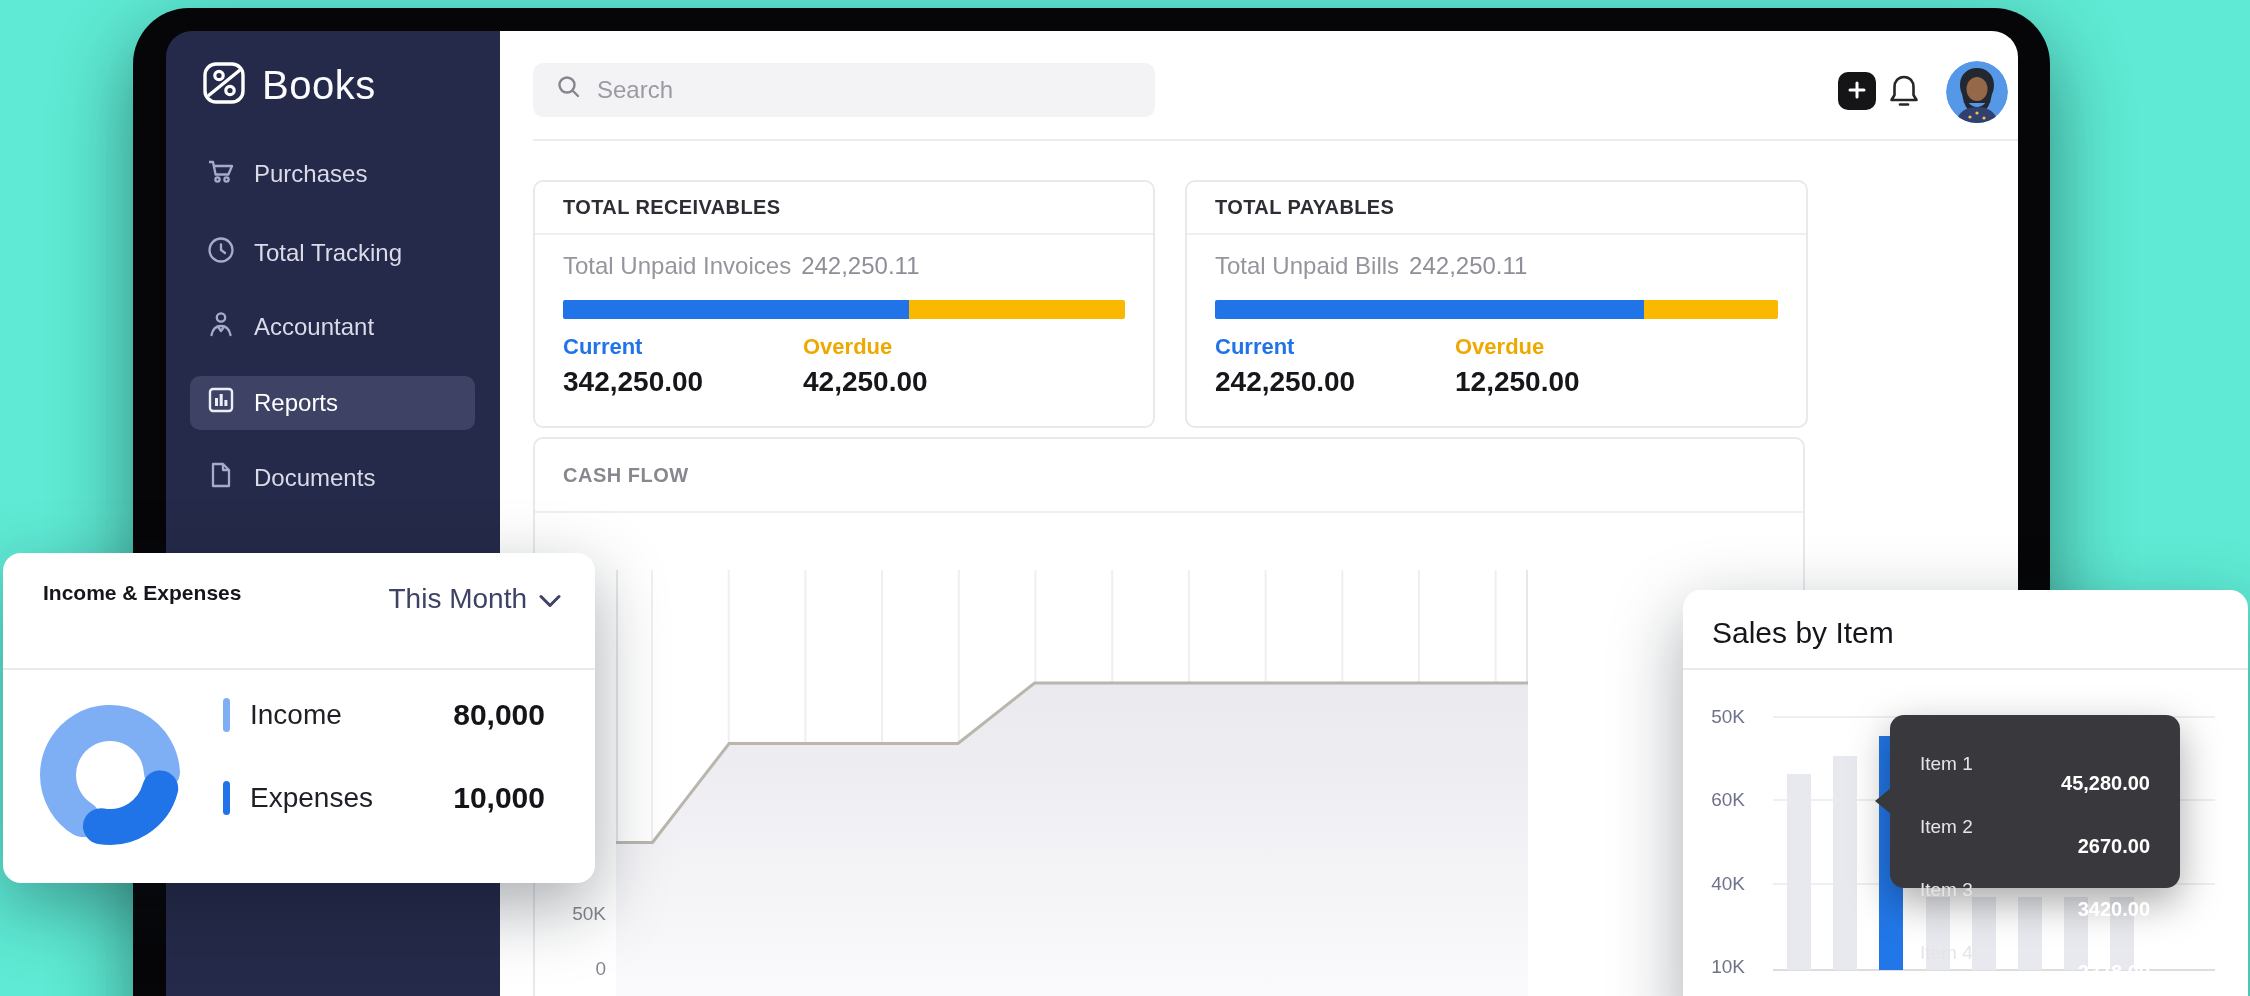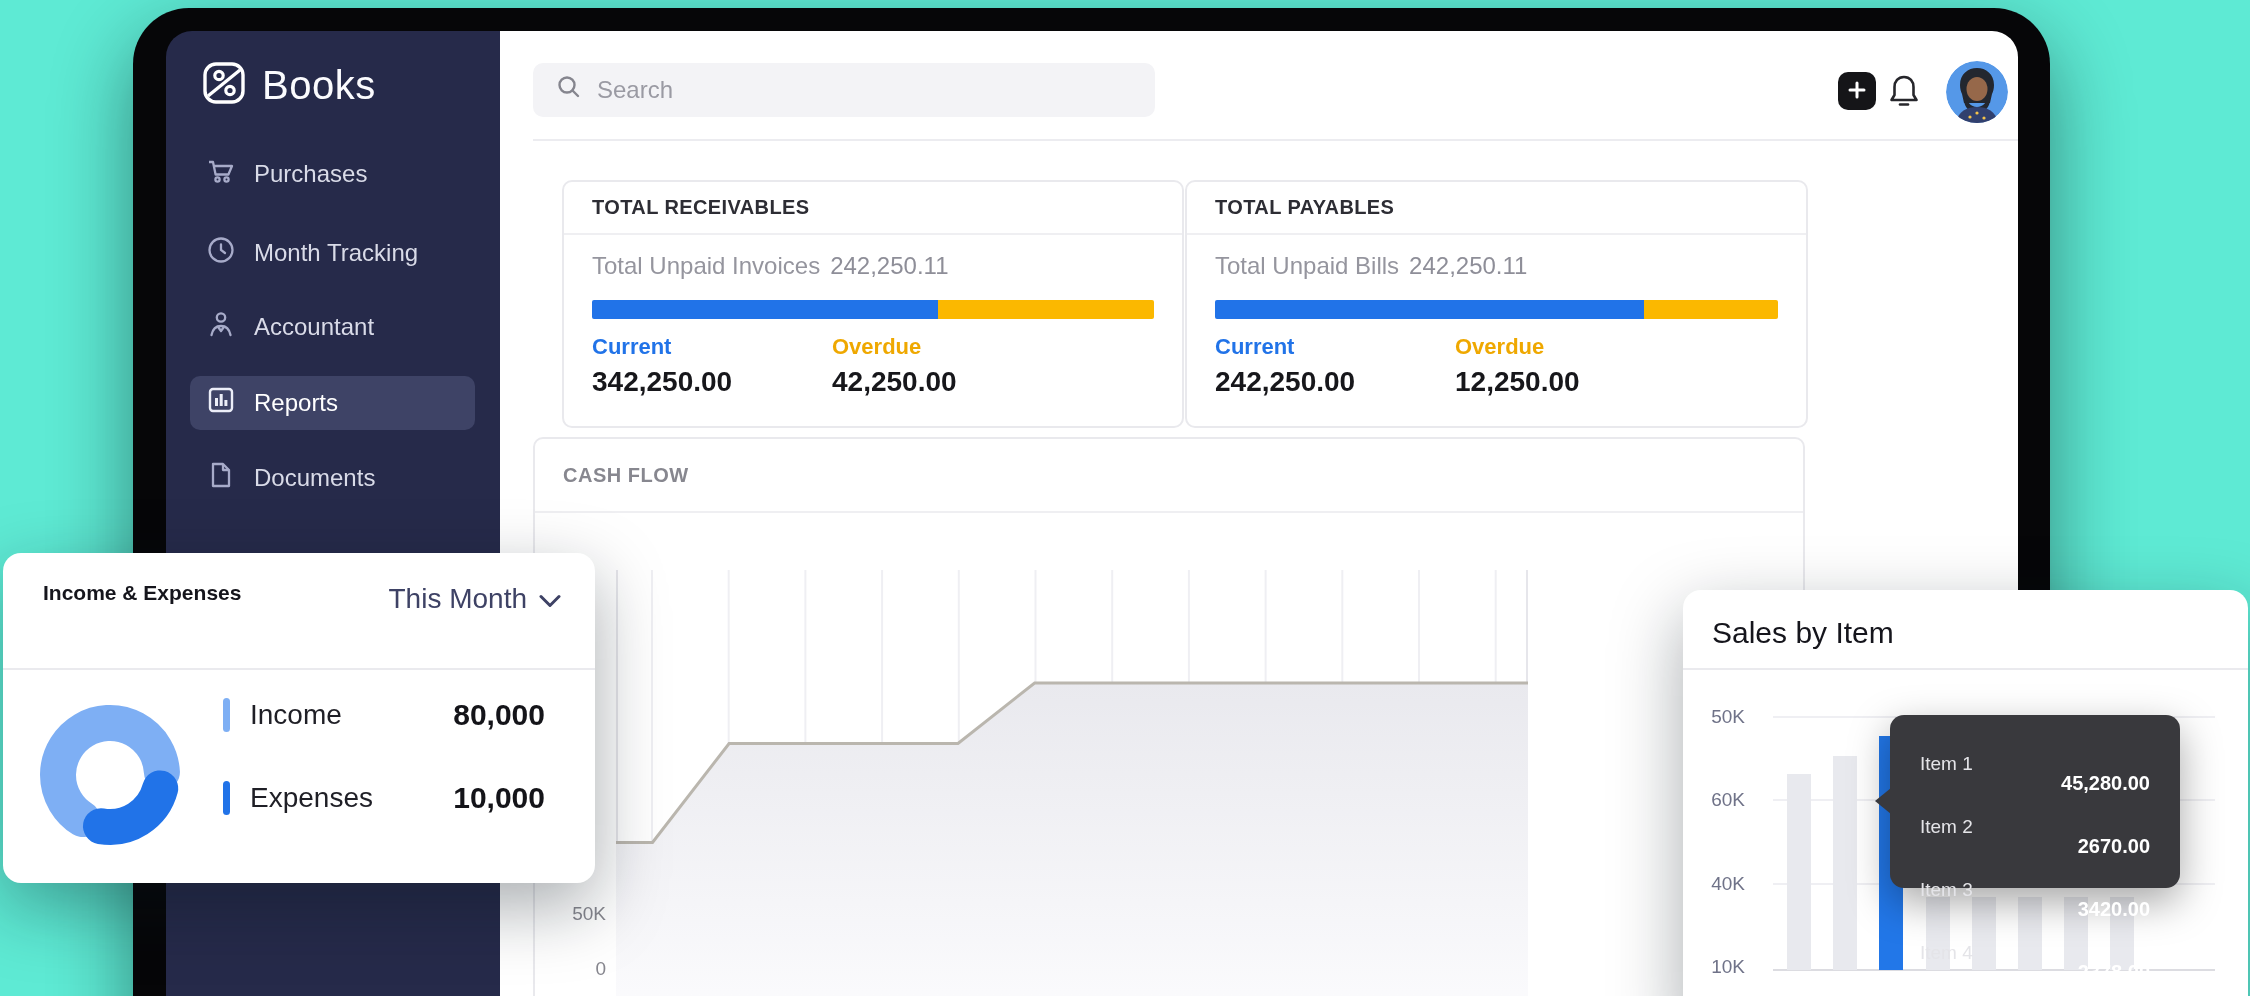--- a/index.html
+++ b/index.html
@@ -27,21 +27,21 @@
     box-sizing:border-box;color:#9A9AA3;font-size:24px;cursor:text;}
   .add-btn{position:absolute;left:1338px;top:41px;width:38px;height:38px;background:#151518;
     border:none;border-radius:10px;display:flex;align-items:center;justify-content:center;cursor:pointer;}
   .bell{position:absolute;left:1385px;top:40px;cursor:pointer;}
   .avatar{position:absolute;left:1446px;top:30px;width:62px;height:62px;border-radius:50%;
     overflow:hidden;cursor:pointer;}
   .topbar-divider{position:absolute;left:33px;right:0;top:108px;height:2px;background:#ECECF0;}
   
   .scard{position:absolute;top:149px;height:248px;background:#fff;border:2px solid #E9E9ED;
     border-radius:10px;box-sizing:border-box;}
-  .scard.receivables{left:33px;width:622px;margin-left:29px;}
+  .scard.receivables{left:33px;width:622px;}
   .scard.payables{left:685px;width:623px;}
   .scard .shead{position:absolute;left:0;right:0;top:0;height:51px;border-bottom:2px solid #EFEFF2;
     display:flex;align-items:center;padding-left:28px;font-size:20px;font-weight:700;
     color:#2D2D34;letter-spacing:.4px;}
   .scard .unpaid{position:absolute;left:28px;top:70px;font-size:24px;color:#95959E;}
   .scard .unpaid b{font-weight:400;margin-left:10px;color:#8E8E98;}
   .pbar{position:absolute;left:28px;right:28px;top:118px;height:19px;border-radius:2px;
     overflow:hidden;display:flex;}
   .pfill{background:#2173E8;height:100%;}
   .prest{background:#FBB800;height:100%;flex:1;}
@@ -125,21 +125,21 @@
           <span>Purchases</span>
         </div>
 
         <div class="nav-item" style="top:195px">
           <span>
             <svg width="32" height="32" viewBox="0 0 32 32" fill="none" stroke="#A7ABC9" stroke-width="2.3" stroke-linecap="round">
               <circle cx="16" cy="16" r="11.5"></circle>
               <path d="M16 10.5V16l4 3"></path>
             </svg>
           </span>
-          <span>Month Tracking</span>
+          <span>Total Tracking</span>
         </div>
 
         <div class="nav-item" style="top:269px">
           <span>
             <svg width="32" height="32" viewBox="0 0 32 32" fill="none" stroke="#A7ABC9" stroke-width="2.3" stroke-linecap="round" stroke-linejoin="round">
               <circle cx="16" cy="9.5" r="4.2"></circle>
               <path d="M6.5 27c1.2-6 5-9 9.5-9s8.3 3 9.5 9"></path>
               <path d="M13.5 19.5 16 23l2.5-3.5"></path>
             </svg>
           </span>

